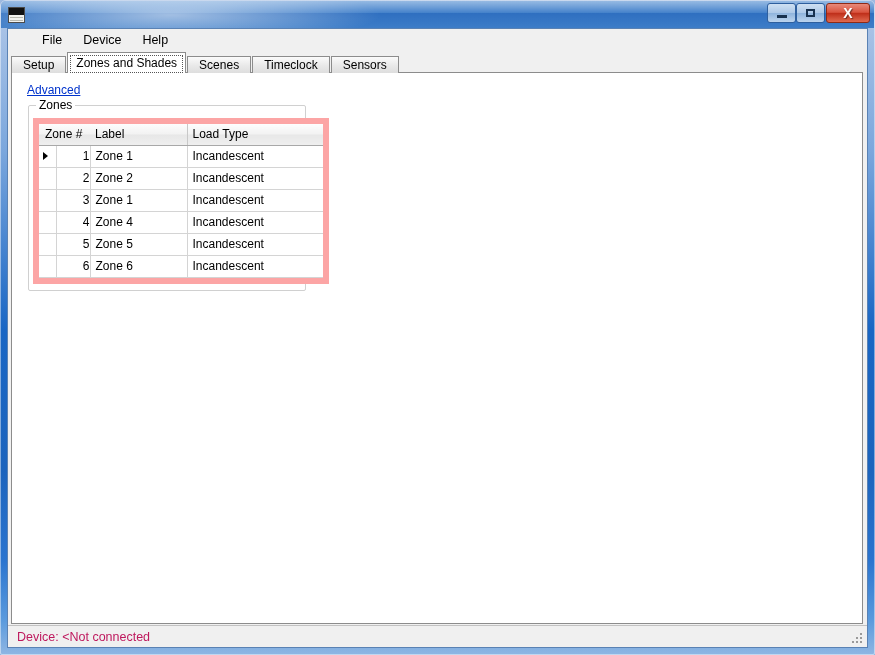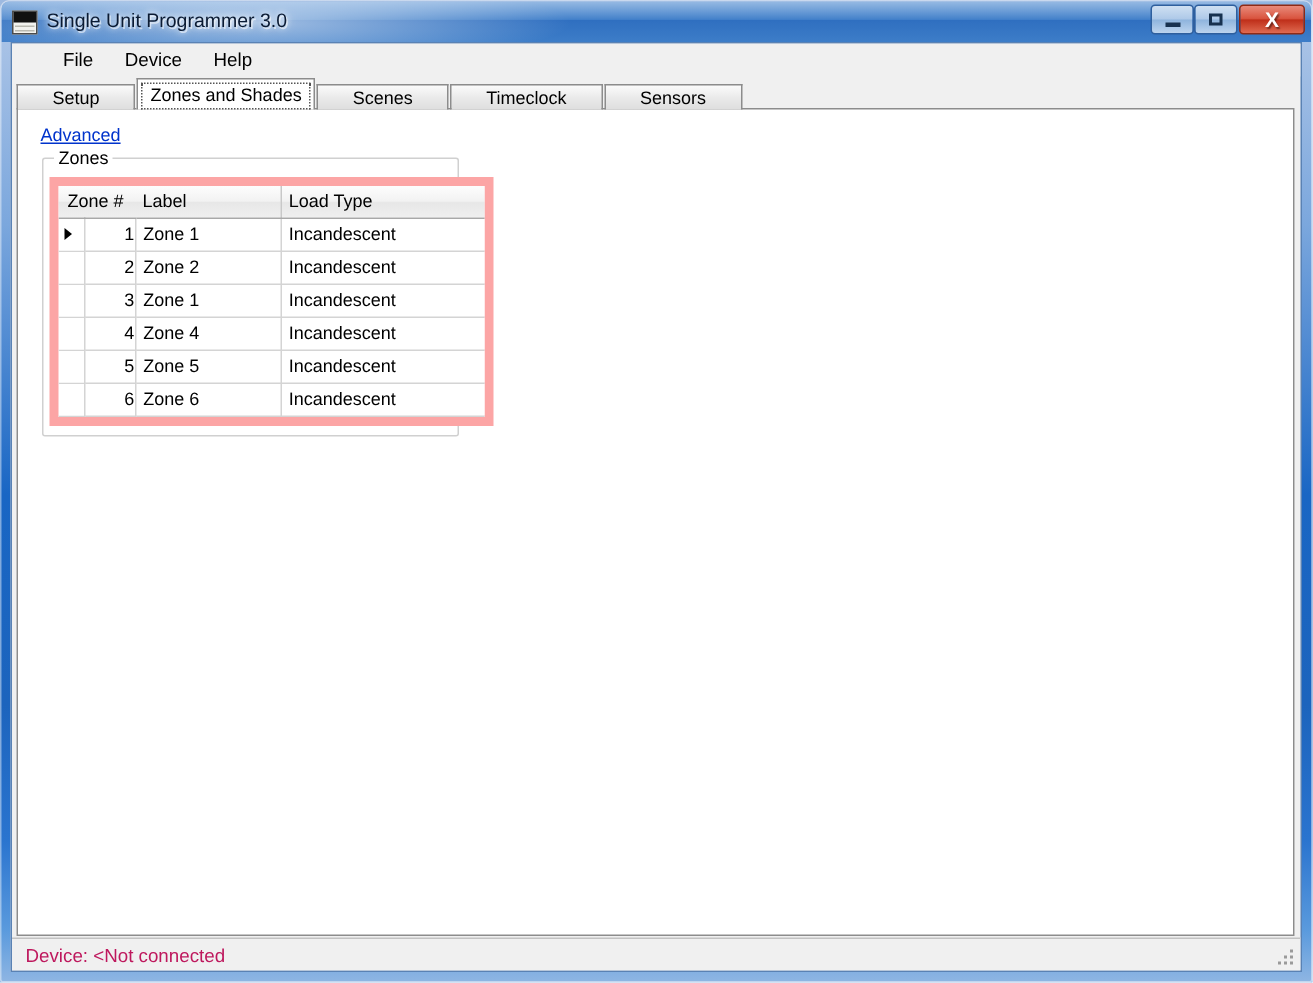--- a/index.html
+++ b/index.html
@@ -179,21 +179,21 @@
     left: 3px; top: 25px;
     width: 852px;
     height: 19px;
     display: flex;
     align-items: flex-end;
     z-index: 3;
   }
   .tab {
     position: relative;
     height: 17px;
-    padding: 0 23px;
+    padding: 0 11px;
     margin-right: 1px;
     box-sizing: border-box;
     display: flex;
     align-items: center;
     font-size: 12px;
     color: #000;
     background: linear-gradient(to bottom, #fbfbfb 0%, #eaeaea 50%, #dedede 100%);
     border: 1px solid #8c8c8c;
     border-bottom: none;
     cursor: default;
@@ -373,21 +373,20 @@
 
   <div id="titlebar">
     <div class="shine"></div>
 
     <div id="app-icon">
       <div class="ic-top"></div>
       <div class="ic-l1"></div>
       <div class="ic-l2"></div>
     </div>
 
-    <div id="title-text">Single Unit Programmer 3.0</div>
 
     <div class="winbtn" id="btn-min">
       <div class="glyph">
         <div class="glyph-box"></div>
       </div>
     </div>
     <div class="winbtn" id="btn-max">
       <div class="glyph">
         <div class="glyph-box"></div>
       </div>

